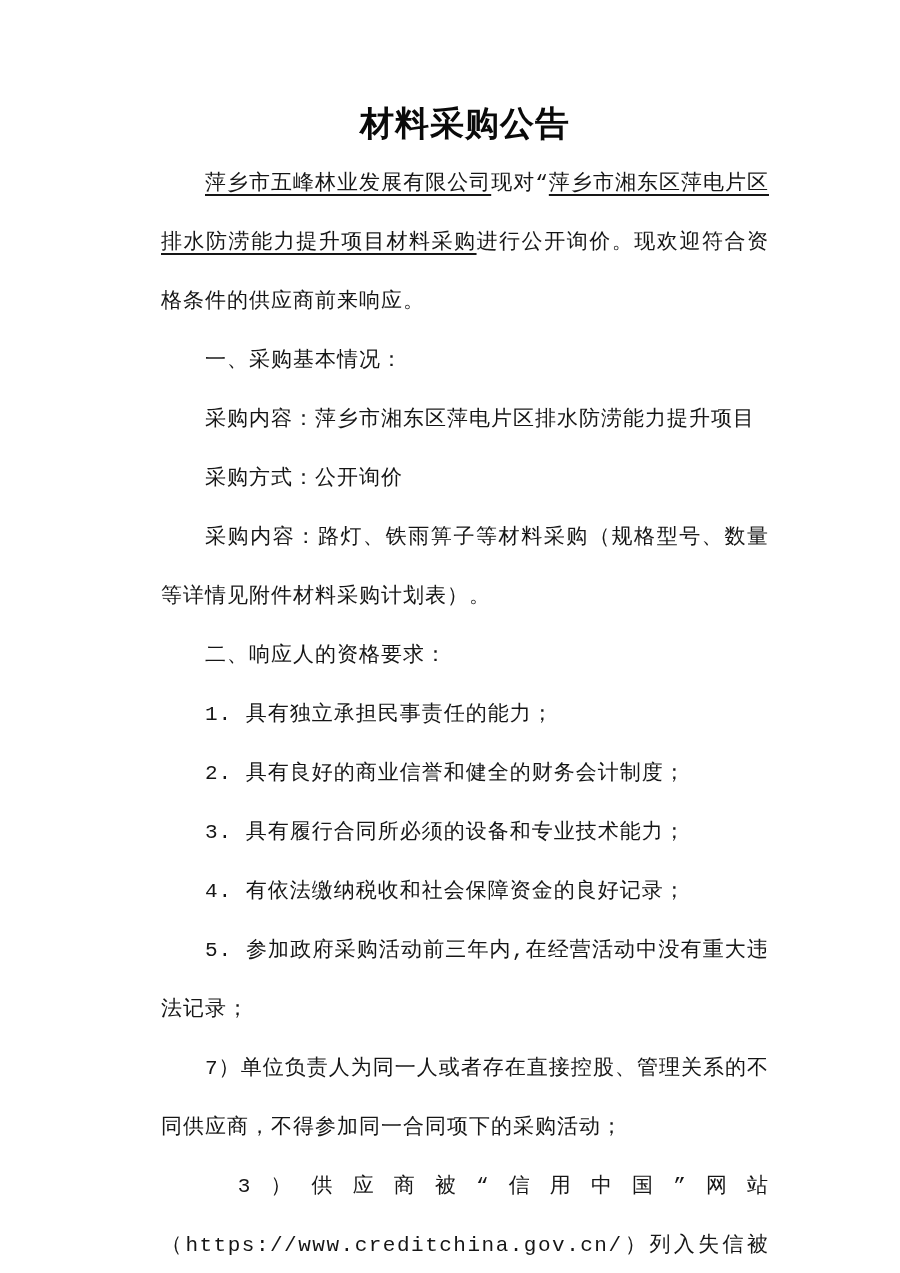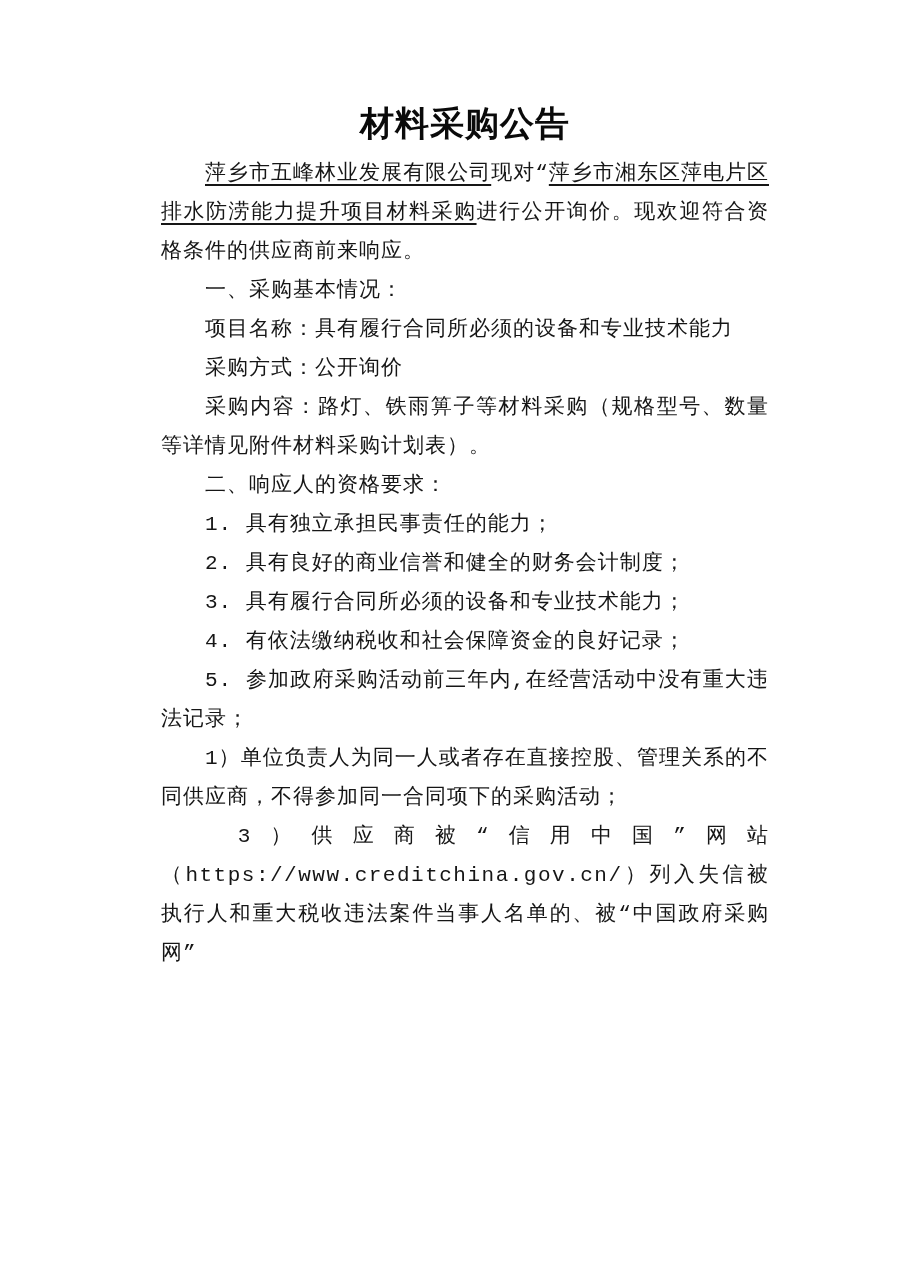--- a/index.html
+++ b/index.html
@@ -24,21 +24,21 @@
     font-size: 34px;
     line-height: 36px;
     font-weight: bold;
     text-align: center;
     letter-spacing: 1px;
     color: #0a0a0a;
   }
   .doc-body p {
     margin: 0;
     font-size: 21px;
-    line-height: 39px;
+    line-height: 59px;
     letter-spacing: 1px;
     text-align: justify;
     text-indent: 44px;
     white-space: pre-wrap;
     word-break: normal;
   }
   .u {
     text-decoration: underline;
     text-decoration-thickness: 1.5px;
     text-underline-offset: 5px;
@@ -53,38 +53,38 @@
 <div class="doc-page">
 
   <h1 class="doc-title">材料采购公告</h1>
 
   <div class="doc-body">
 
     <p><span class="u">萍乡市五峰林业发展有限公司</span><span>现对“</span><span class="u">萍乡市湘东区萍电片区排水防涝能力提升项目材料采购</span><span>进行公开询价。现欢迎符合资格条件的供应商前来响应。</span></p>
 
     <p>一、采购基本情况：</p>
 
-    <p>项目名称：具有履行合同所必须的设备和专业技术能力</p>
+    <p>采购内容：萍乡市湘东区萍电片区排水防涝能力提升项目</p>
 
     <p>采购方式：公开询价</p>
 
     <p>采购内容：路灯、铁雨箅子等材料采购（规格型号、数量等详情见附件材料采购计划表）。</p>
 
     <p>二、响应人的资格要求：</p>
 
     <p>1. 具有独立承担民事责任的能力；</p>
 
     <p>2. 具有良好的商业信誉和健全的财务会计制度；</p>
 
     <p>3. 具有履行合同所必须的设备和专业技术能力；</p>
 
     <p>4. 有依法缴纳税收和社会保障资金的良好记录；</p>
 
     <p>5. 参加政府采购活动前三年内,在经营活动中没有重大违法记录；</p>
 
 
-    <p>1）单位负责人为同一人或者存在直接控股、管理关系的不同供应商，不得参加同一合同项下的采购活动；</p>
+    <p>7）单位负责人为同一人或者存在直接控股、管理关系的不同供应商，不得参加同一合同项下的采购活动；</p>
 
 
     <p><span> 3）供应商被“信用中国”网站（</span><span class="url">https://www.creditchina.gov.cn/</span><span>）列入失信被执行人和重大税收违法案件当事人名单的、被“中国政府采购网”</span></p>
 
   </div>
 </div>
 
 </body></html>

